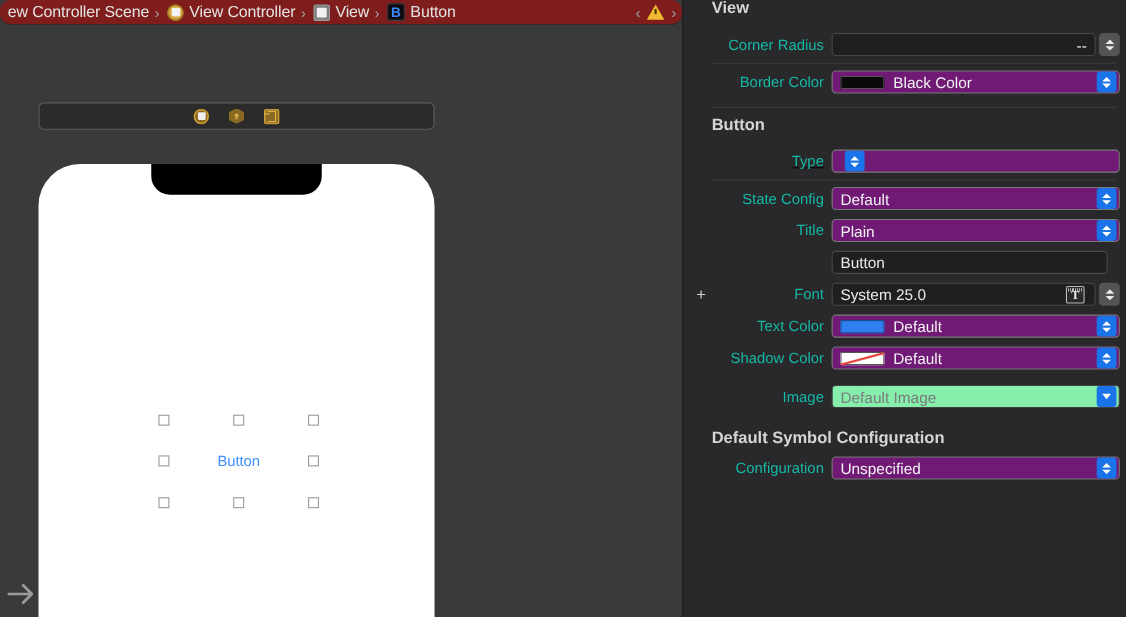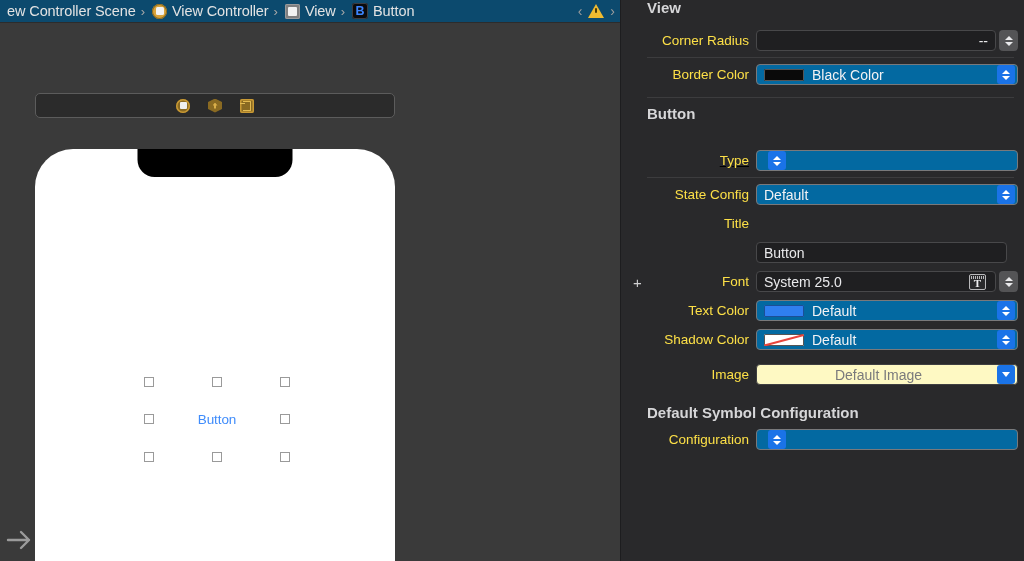--- a/index.html
+++ b/index.html
@@ -7,25 +7,26 @@
     width:1024px;height:561px;overflow:hidden;
     background:#3a3a3a;
     font-family:"Liberation Sans",sans-serif;
     -webkit-font-smoothing:antialiased;
   }
   #app{position:relative;width:1024px;height:561px;}
 
   
   .jumpbar{
     position:absolute;left:0;top:0;width:620px;height:23px;
-    background:#0c4a6e;
+    background:#7f1d1d;
     display:flex;align-items:center;
     border-bottom:1px solid #2c2c2c;
     overflow:hidden;
     box-sizing:border-box;
+    border-radius:10px;
   }
   .crumb{display:flex;align-items:center;height:23px;padding:0 0 0 2px;white-space:nowrap;}
   .crumb-label{
     font-size:14.5px;color:#e3e3e3;letter-spacing:-0.1px;margin-left:5px;
   }
   .crumb-sep{
     color:#a8a8a8;font-size:13px;margin:0 5px;font-weight:400;
   }
   .ic-vc{
     width:15px;height:15px;border-radius:50%;
@@ -142,43 +143,43 @@
   .sec-head{
     font-size:15px;font-weight:bold;color:#d6d6d8;
     padding-left:26px;
   }
   .row{
     display:flex;align-items:center;height:29px;padding-right:6px;
     position:relative;
   }
   .lbl{
     width:128px;text-align:right;padding-right:7px;
-    font-size:13.5px;color:#fde047;white-space:nowrap;flex:none;
+    font-size:13.5px;color:#14b8a6;white-space:nowrap;flex:none;
   }
   .hr{
     height:1px;background:#3c3c3e;margin:2px 10px 2px 26px;
   }
 
   
   .fld{
     flex:1;min-width:0;height:21px;box-sizing:border-box;
     display:flex;align-items:center;
     border-radius:4px;font-size:14px;
   }
   .txtfield{
     background:#1f1f21;border:1px solid #48484a;
     color:#e9e9eb;padding:0 7px;
   }
   .txtfield.right{justify-content:flex-end;}
   .popup{
-    background:#0369a1;color:#f2f2f4;padding:0 7px;
+    background:#701a75;color:#f2f2f4;padding:0 7px;
     border:1px solid #79797b;position:relative;
   }
   .popup.ghost{
-    background:#fef9c3;border:1px solid #3f3f41;color:#7a7a7c;text-align:center;
+    background:#86efac;border:1px solid #3f3f41;color:#7a7a7c;
   }
   .val{flex:1;overflow:hidden;white-space:nowrap;text-overflow:ellipsis;}
   .swatch{
     width:40px;height:12px;flex:none;margin-right:8px;border-radius:1.5px;
   }
   .sw-black{background:#0a0a0a;box-shadow:inset 0 0 0 1px #555;}
   .sw-blue{background:#2f7ff0;box-shadow:inset 0 0 0 1px #1b4f96;}
   .sw-none{background:#ffffff;position:relative;overflow:hidden;box-shadow:inset 0 0 0 1px #555;}
   .sw-none::after{
     content:"";position:absolute;left:-4px;top:5px;width:50px;height:1.6px;
@@ -334,21 +335,21 @@
             <i class="dn"></i>
           </span>
       </span>
     </div>
 
 
     <div class="hr" style="margin-top:8px;"></div>
 
     <div class="sec-head" style="margin-top:6px;height:20px;line-height:20px;">Button</div>
 
-    <div class="row" style="margin-top:22px;text-decoration:underline;">
+    <div class="row" style="margin-top:8px;text-decoration:underline;">
       <span class="lbl">Type</span>
       <span class="fld popup">
         <span class="inner-step">
             <i class="up"></i>
             <i class="dn"></i>
           </span>
       </span>
     </div>
 
     <div class="hr"></div>
@@ -359,20 +360,27 @@
         <span class="val">Default</span>
         <span class="inner-step">
             <i class="up"></i>
             <i class="dn"></i>
           </span>
       </span>
     </div>
 
     <div class="row">
       <span class="lbl">Title</span>
+      <span class="fld popup">
+        <span class="val">Plain</span>
+        <span class="inner-step">
+            <i class="up"></i>
+            <i class="dn"></i>
+          </span>
+      </span>
     </div>
 
     <div class="row">
       <span class="lbl"></span>
       <span class="fld txtfield" style="margin-right:11px;">Button</span>
     </div>
 
     <div class="row">
       <span class="plus">+</span>
       <span class="lbl">Font</span>
@@ -421,20 +429,21 @@
           </span>
       </span>
     </div>
 
 
     <div class="sec-head" style="margin-top:14px;height:20px;line-height:20px;">Default Symbol Configuration</div>
 
     <div class="row" style="margin-top:2px;">
       <span class="lbl">Configuration</span>
       <span class="fld popup">
+        <span class="val">Unspecified</span>
         <span class="inner-step">
             <i class="up"></i>
             <i class="dn"></i>
           </span>
       </span>
     </div>
 
   </div>
 </div>
 

